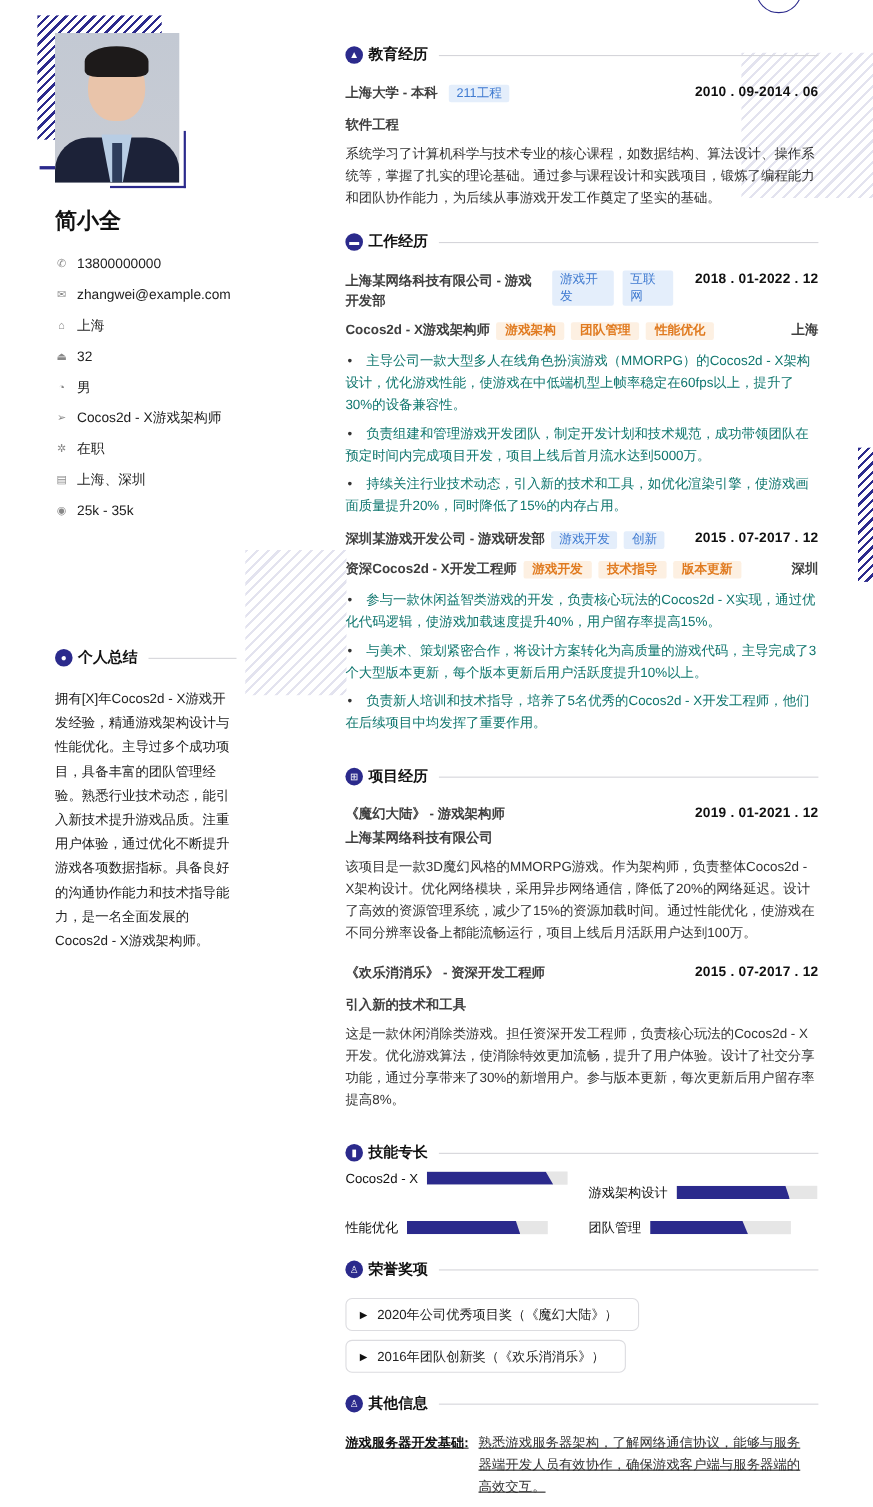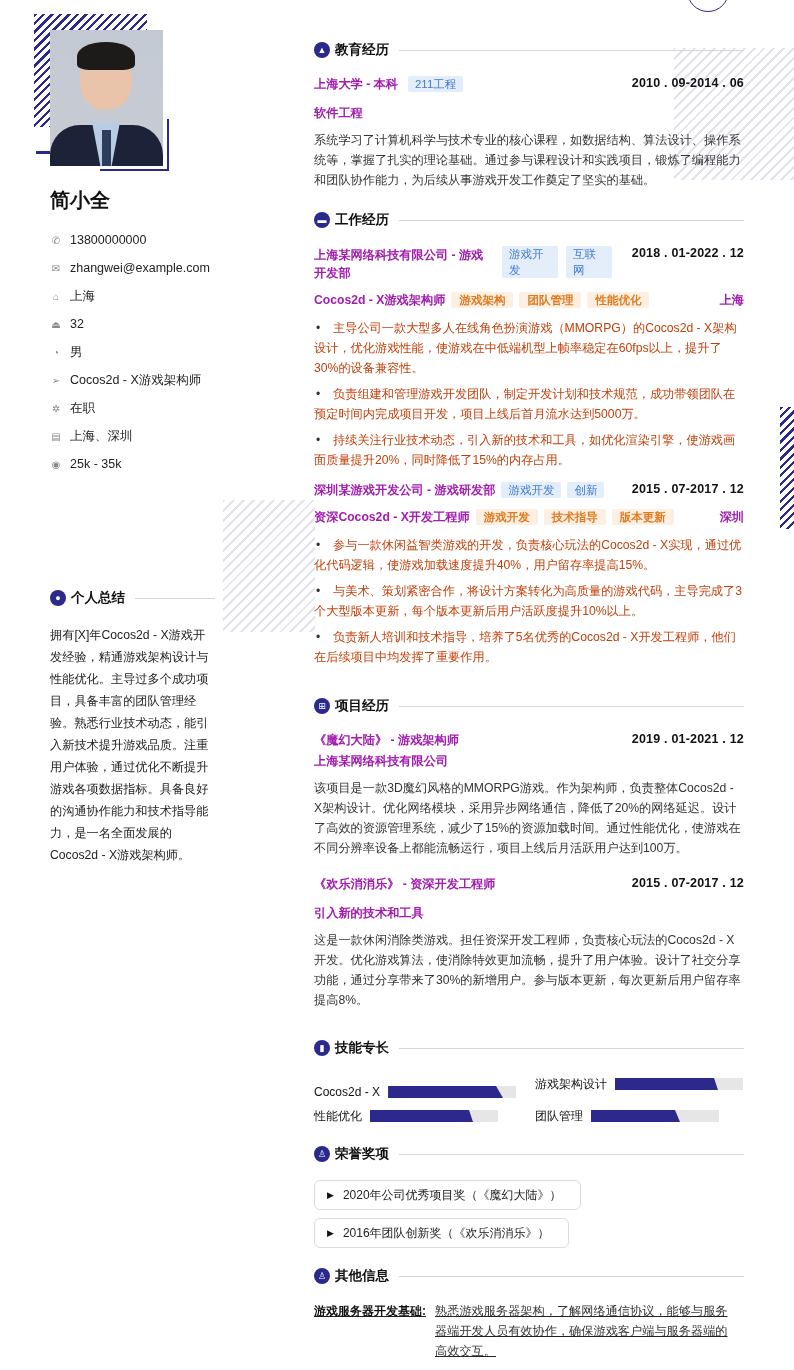--- a/index.html
+++ b/index.html
@@ -35,27 +35,27 @@
   .summary-text { position: absolute; left: 50px; top: 624px; width: 165px; font-size: 12.2px; line-height: 22px; color: #222; }
 
   
   .sec-head { display: flex; align-items: center; height: 20px; }
   .sec-icon { width: 16px; height: 16px; border-radius: 50%; background: #2b2a8c; color: #fff; display: inline-flex; align-items: center; justify-content: center; font-size: 9px; margin-right: 5px; flex: none; }
   .sec-title { font-size: 13.5px; font-weight: bold; color: #111; margin-right: 10px; flex: none; }
   .sec-line { flex: 1; height: 1px; background: #d5d5da; }
 
   .main { position: absolute; left: 314px; width: 430px; }
   .row { display: flex; justify-content: space-between; align-items: flex-start; }
-  .bold { font-weight: bold; color: #a21caf; font-size: 12.2px; }
+  .bold { font-weight: bold; color: #404040; font-size: 12.2px; }
   .date { font-weight: bold; font-size: 12.5px; color: #111; letter-spacing: 0.2px; white-space: nowrap; }
   .para { font-size: 12.2px; line-height: 20px; color: #333; }
   .tag-b { display: inline-block; background: #e4eefb; color: #3f7ad0; font-size: 11.5px; padding: 0 7px; line-height: 16px; margin-left: 6px; border-radius: 2px; }
   .tag-o { display: inline-block; background: #fdf0e2; color: #e07a1f; font-size: 11.5px; padding: 0 8px; line-height: 16px; margin-left: 6px; border-radius: 2px; font-weight: bold; }
   .bullets { list-style: none; }
-  .bullets li { font-size: 12.2px; line-height: 20px; color: #c2410c; margin-bottom: 6px; }
+  .bullets li { font-size: 12.2px; line-height: 20px; color: #0f766e; margin-bottom: 6px; }
   .bullets li::before { content: "•"; display: inline-block; width: 17px; padding-left: 2px; color: #333; }
 
   .skill { display: flex; align-items: center; height: 16px; }
   .skill .lbl { font-size: 12px; color: #111; margin-right: 8px; white-space: nowrap; }
   .skill .track { height: 12px; background: #e6e6e6; position: relative; }
   .skill .fill { position: absolute; left: 0; top: 0; height: 12px; background: #2b2a8c; clip-path: polygon(0 0, 100% 0, calc(100% - 0px) 100%, 0 100%); }
   .skill .fill::after { content: ""; }
 
   .award { display: inline-flex; align-items: center; height: 30px; border: 1px solid #dcdce0; border-radius: 6px; padding: 0 18px 0 12px; font-size: 12px; color: #222; }
   .award .tri { font-size: 9px; margin-right: 9px; color: #111; }
@@ -215,21 +215,21 @@
   </div>
 </div>
 
 <div class="main" style="top:1038px;">
   <div class="sec-head">
     <span class="sec-icon">▮</span>
     <span class="sec-title">技能专长</span>
     <span class="sec-line"></span>
   </div>
   <div style="position:relative;height:60px;">
-    <div class="skill" style="position:absolute;left:0;top:26px;">
+    <div class="skill" style="position:absolute;left:0;top:5px;">
       <span class="lbl">Cocos2d - X</span>
       <span class="track" style="width:128px;">
           <span class="fill" style="width:115px;clip-path:polygon(0 0,108px 0,115px 100%,0 100%);"></span>
         </span>
     </div>
     <div class="skill" style="position:absolute;left:221px;top:18px;">
       <span class="lbl">游戏架构设计</span>
       <span class="track" style="width:128px;">
           <span class="fill" style="width:103px;clip-path:polygon(0 0,99px 0,103px 100%,0 100%);"></span>
         </span>

